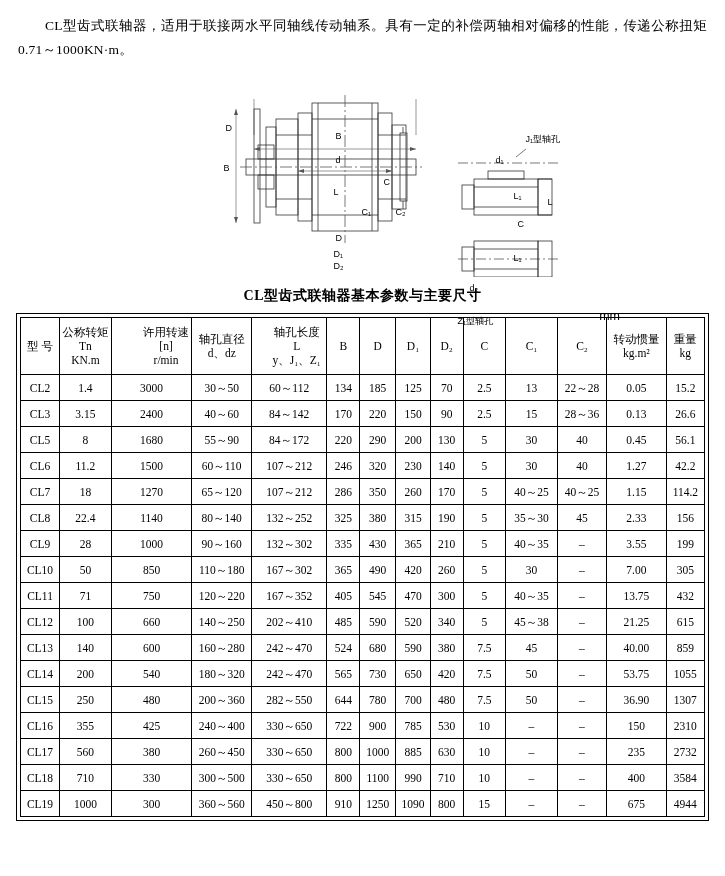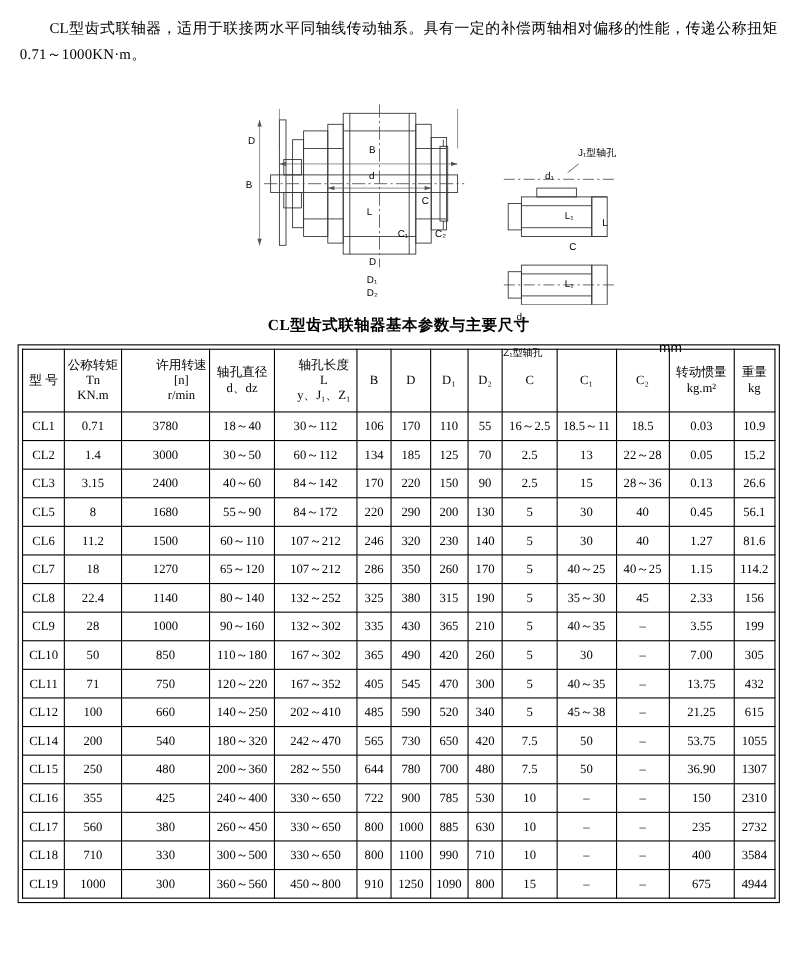--- a/index.html
+++ b/index.html
@@ -316,36 +316,20 @@
           <th style="width:40px;">
             <div class="hcell">
               <span>重量</span>
               <span>kg</span>
             </div>
           </th>
         </tr>
       </thead>
       <tbody id="tbody">
           <tr>
-            <td>CL1</td>
-            <td>0.71</td>
-            <td>3780</td>
-            <td>18～40</td>
-            <td>30～112</td>
-            <td>106</td>
-            <td>170</td>
-            <td>110</td>
-            <td>55</td>
-            <td>16～2.5</td>
-            <td>18.5～11</td>
-            <td>18.5</td>
-            <td>0.03</td>
-            <td>10.9</td>
-          </tr>
-          <tr>
             <td>CL2</td>
             <td>1.4</td>
             <td>3000</td>
             <td>30～50</td>
             <td>60～112</td>
             <td>134</td>
             <td>185</td>
             <td>125</td>
             <td>70</td>
             <td>2.5</td>
@@ -393,21 +377,21 @@
             <td>60～110</td>
             <td>107～212</td>
             <td>246</td>
             <td>320</td>
             <td>230</td>
             <td>140</td>
             <td>5</td>
             <td>30</td>
             <td>40</td>
             <td>1.27</td>
-            <td>81.6</td>
+            <td>42.2</td>
           </tr>
           <tr>
             <td>CL7</td>
             <td>18</td>
             <td>1270</td>
             <td>65～120</td>
             <td>107～212</td>
             <td>286</td>
             <td>350</td>
             <td>260</td>
@@ -490,20 +474,36 @@
             <td>202～410</td>
             <td>485</td>
             <td>590</td>
             <td>520</td>
             <td>340</td>
             <td>5</td>
             <td>45～38</td>
             <td>–</td>
             <td>21.25</td>
             <td>615</td>
+          </tr>
+          <tr>
+            <td>CL13</td>
+            <td>140</td>
+            <td>600</td>
+            <td>160～280</td>
+            <td>242～470</td>
+            <td>524</td>
+            <td>680</td>
+            <td>590</td>
+            <td>380</td>
+            <td>7.5</td>
+            <td>45</td>
+            <td>–</td>
+            <td>40.00</td>
+            <td>859</td>
           </tr>
           <tr>
             <td>CL14</td>
             <td>200</td>
             <td>540</td>
             <td>180～320</td>
             <td>242～470</td>
             <td>565</td>
             <td>730</td>
             <td>650</td>

